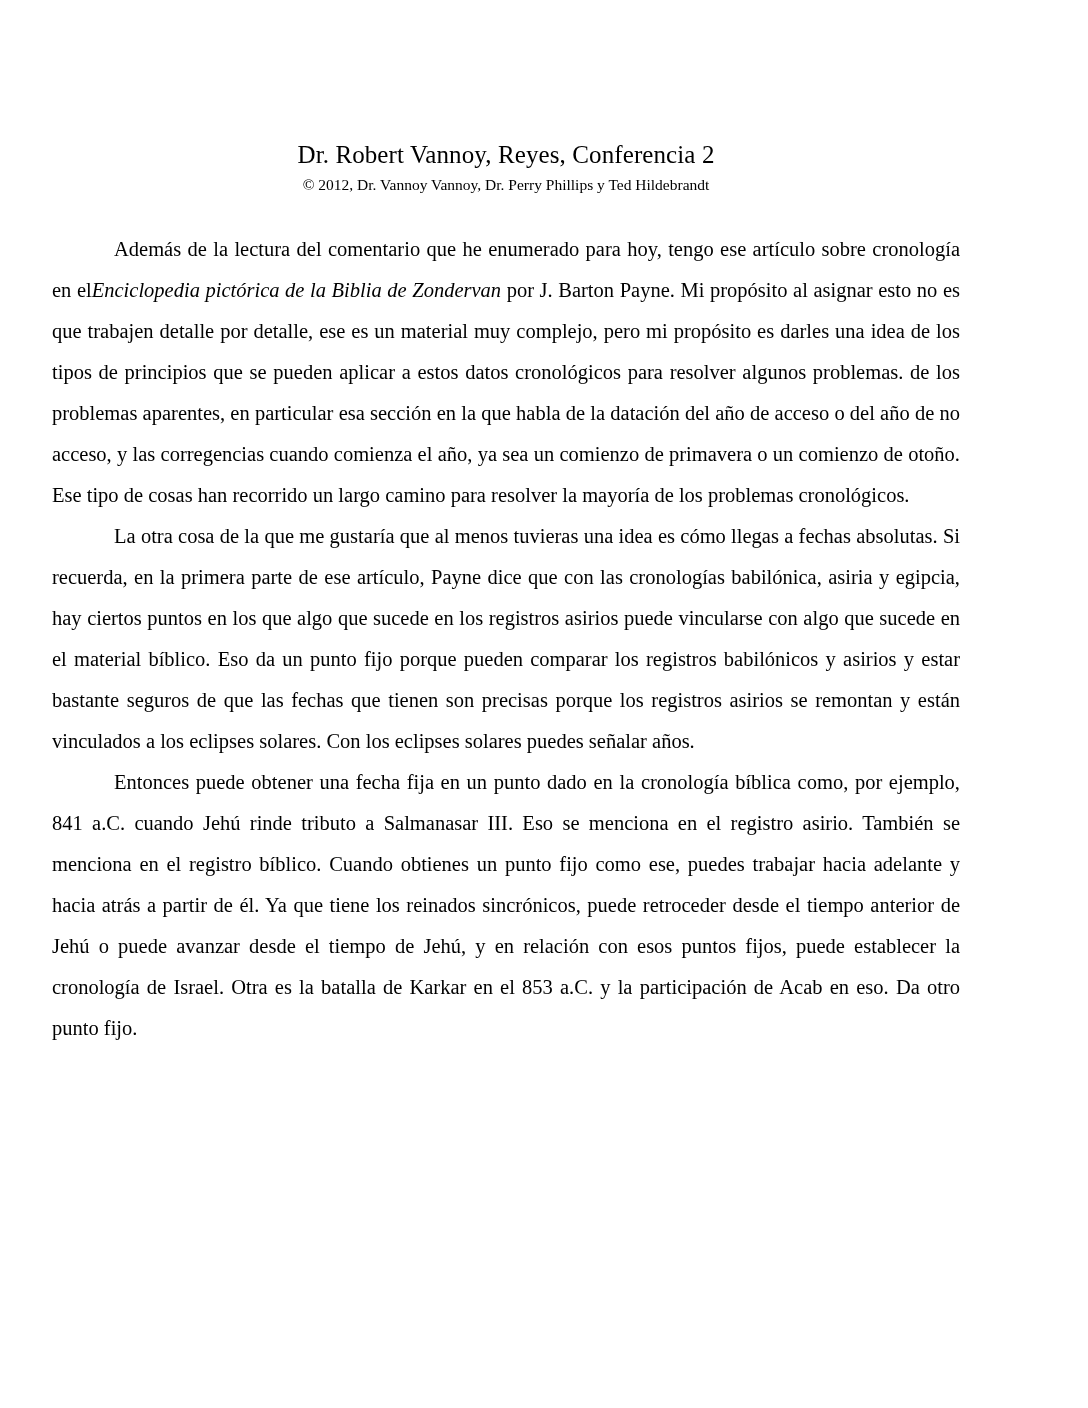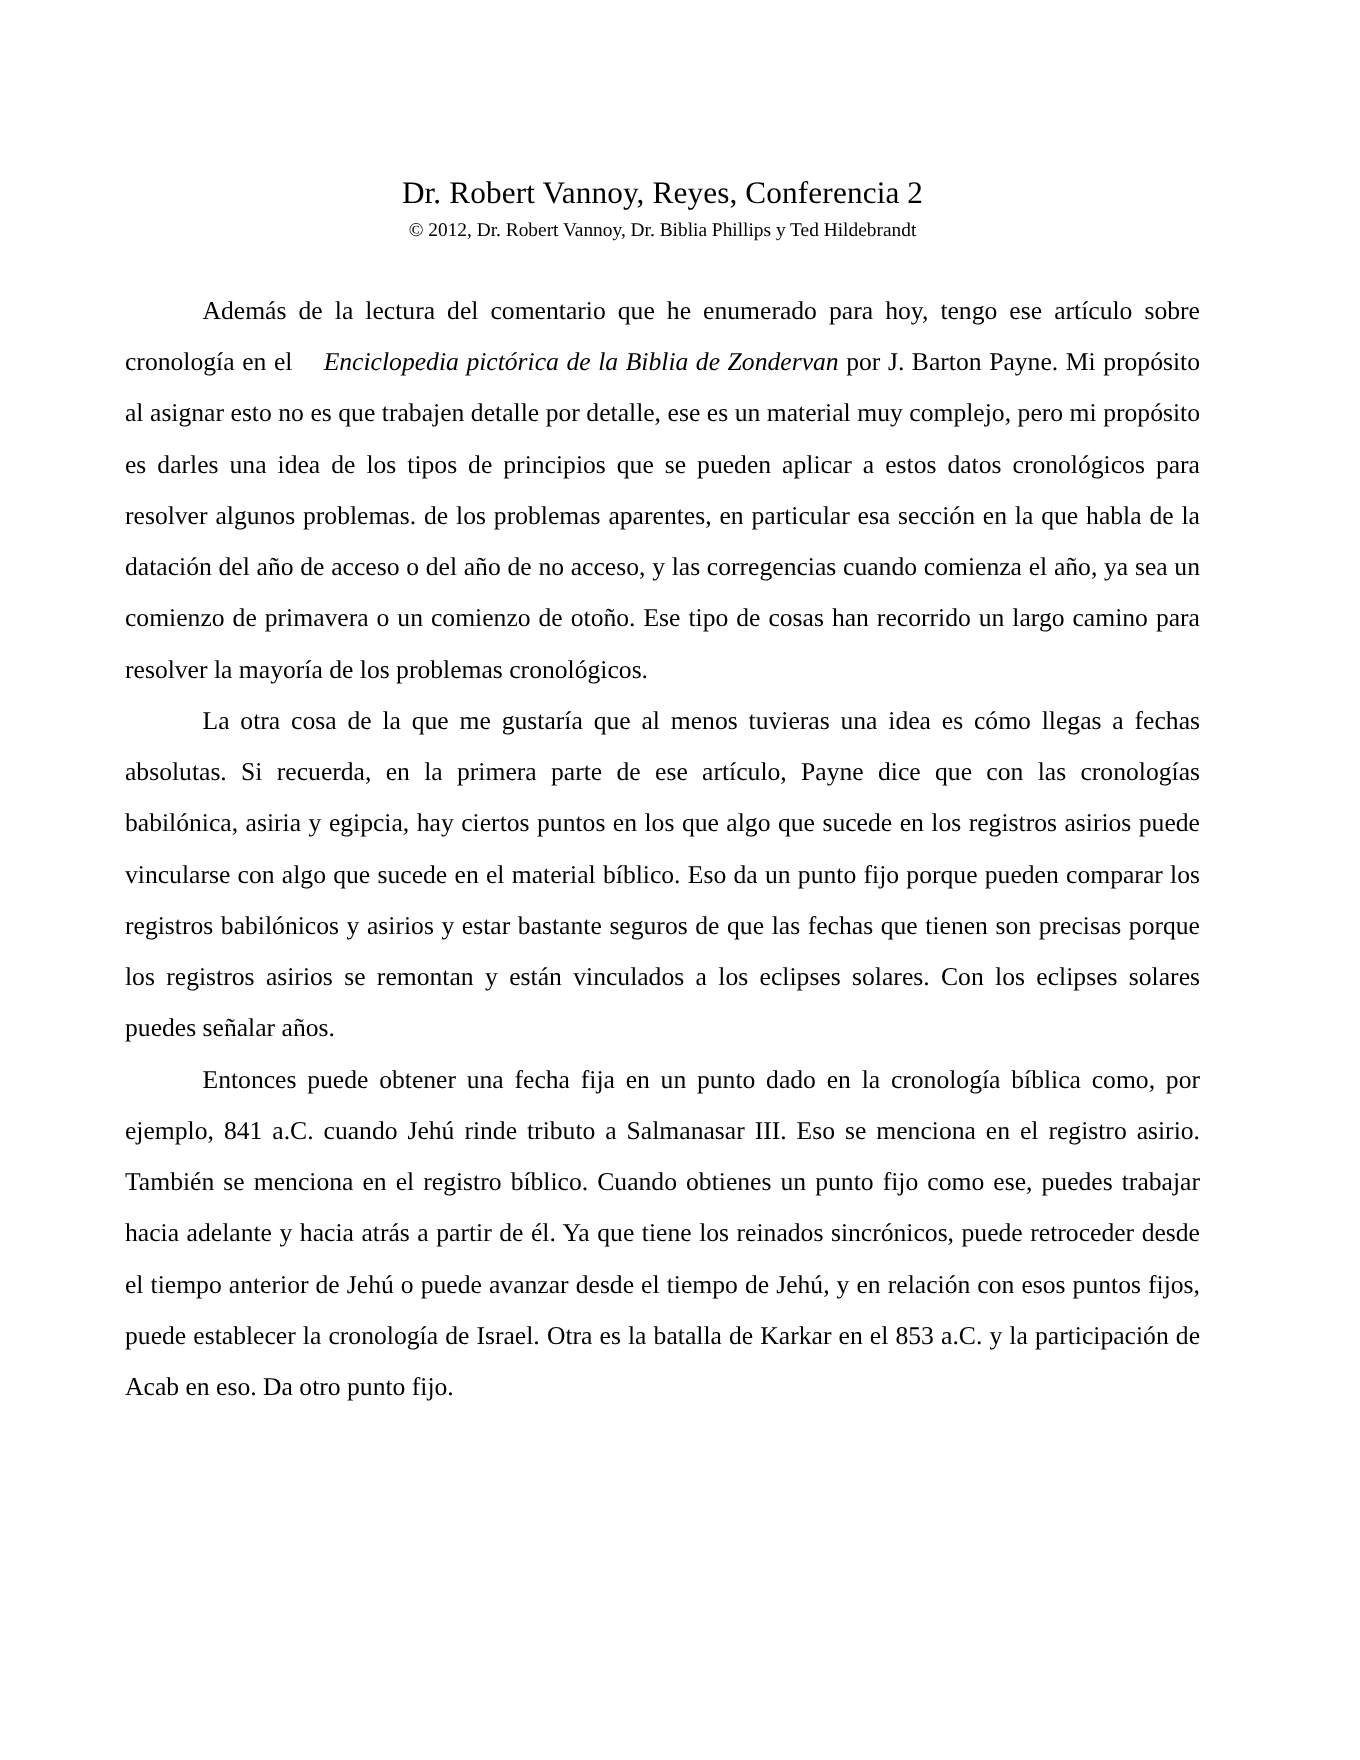--- a/index.html
+++ b/index.html
@@ -11,21 +11,21 @@
     width: 1088px;
     height: 1408px;
     font-family: "Liberation Serif", serif;
     color: #000000;
     overflow: hidden;
   }
   .page {
     box-sizing: border-box;
     width: 1088px;
     height: 1408px;
-    padding: 140px 128px 0 100px;
+    padding: 140px 128px 0 52px;
     background: #ffffff;
   }
   .doc-title {
     text-align: center;
     font-size: 25px;
     line-height: 1.2;
     margin: 0 0 6px 0;
     font-weight: normal;
     letter-spacing: 0.1px;
   }
@@ -38,31 +38,30 @@
   .para {
     font-size: 20.5px;
     line-height: 41px;
     text-align: justify;
     text-justify: inter-word;
     margin: 0;
     text-indent: 62px;
     hyphens: none;
   }
   .para em {
-    margin-left: 25px;
   }
 </style>
 </head>
 <body>
 
 <div class="page">
 
   <h1 class="doc-title">Dr. Robert Vannoy, Reyes, Conferencia 2</h1>
 
-  <div class="doc-copyright">© 2012, Dr. Robert Vannoy, Dr. Biblia Phillips y Ted Hildebrandt</div>
+  <div class="doc-copyright">© 2012, Dr. Vannoy Vannoy, Dr. Perry Phillips y Ted Hildebrandt</div>
 
   <p class="para"><span>Además de la lectura del comentario que he enumerado para hoy, tengo ese artículo sobre cronología en el</span><em>Enciclopedia pictórica de la Biblia de Zondervan</em><span> por J. Barton Payne. Mi propósito al asignar esto no es que trabajen detalle por detalle, ese es un material muy complejo, pero mi propósito es darles una idea de los tipos de principios que se pueden aplicar a estos datos cronológicos para resolver algunos problemas. de los problemas aparentes, en particular esa sección en la que habla de la datación del año de acceso o del año de no acceso, y las corregencias cuando comienza el año, ya sea un comienzo de primavera o un comienzo de otoño. Ese tipo de cosas han recorrido un largo camino para resolver la mayoría de los problemas cronológicos.</span></p>
 
   <p class="para">La otra cosa de la que me gustaría que al menos tuvieras una idea es cómo llegas a fechas absolutas. Si recuerda, en la primera parte de ese artículo, Payne dice que con las cronologías babilónica, asiria y egipcia, hay ciertos puntos en los que algo que sucede en los registros asirios puede vincularse con algo que sucede en el material bíblico. Eso da un punto fijo porque pueden comparar los registros babilónicos y asirios y estar bastante seguros de que las fechas que tienen son precisas porque los registros asirios se remontan y están vinculados a los eclipses solares. Con los eclipses solares puedes señalar años.</p>
 
   <p class="para">Entonces puede obtener una fecha fija en un punto dado en la cronología bíblica como, por ejemplo, 841 a.C. cuando Jehú rinde tributo a Salmanasar III. Eso se menciona en el registro asirio. También se menciona en el registro bíblico. Cuando obtienes un punto fijo como ese, puedes trabajar hacia adelante y hacia atrás a partir de él. Ya que tiene los reinados sincrónicos, puede retroceder desde el tiempo anterior de Jehú o puede avanzar desde el tiempo de Jehú, y en relación con esos puntos fijos, puede establecer la cronología de Israel. Otra es la batalla de Karkar en el 853 a.C. y la participación de Acab en eso. Da otro punto fijo.</p>
 
 
 </div>
 

